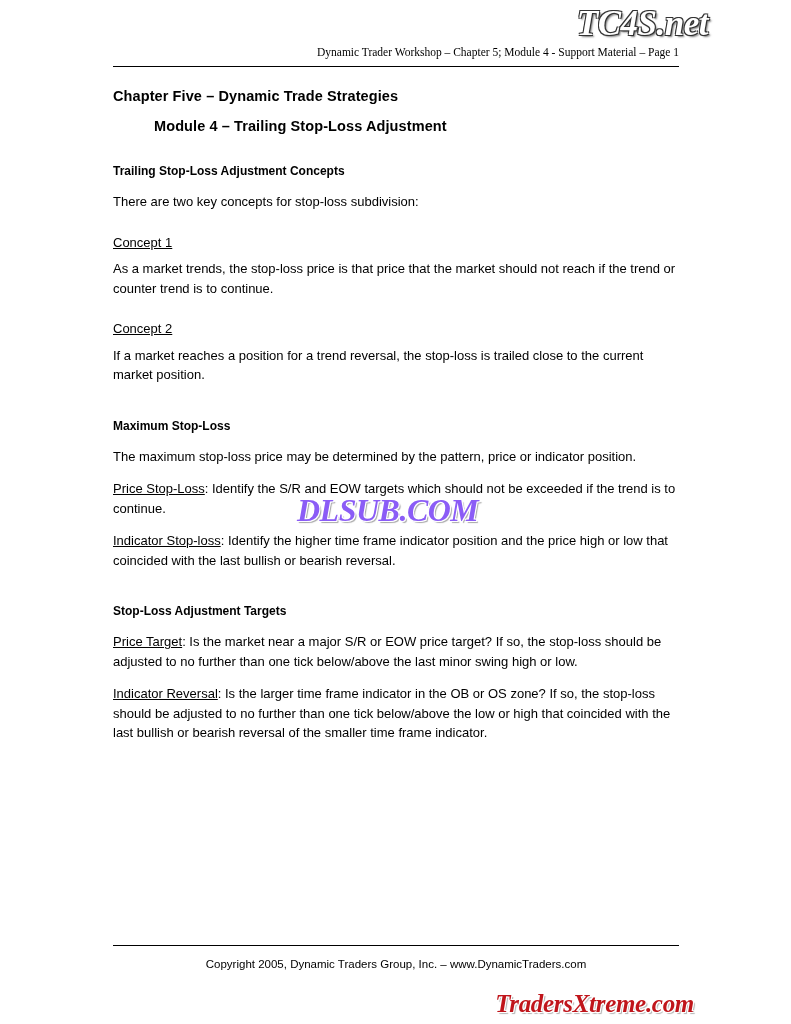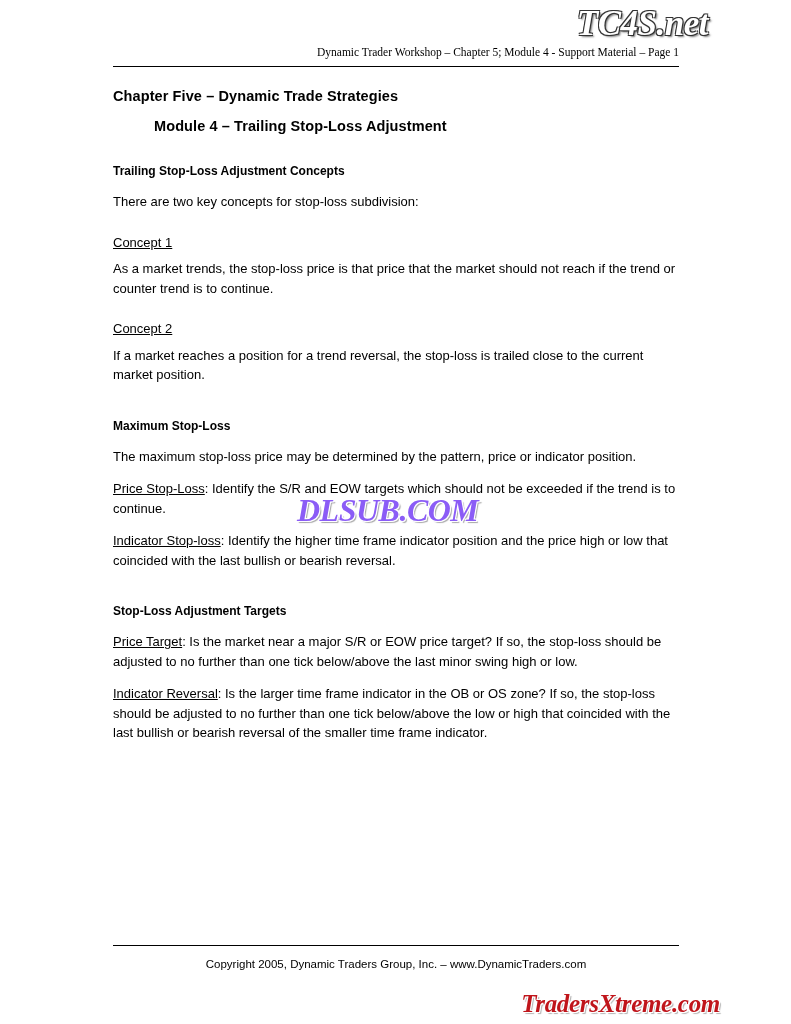--- a/index.html
+++ b/index.html
@@ -139,21 +139,21 @@
     width: 566px;
     text-align: center;
     font-family: Liberation Sans, sans-serif;
     font-size: 11.5px;
     color: #000;
   }
 
   
   .wm-bottom {
     position: absolute;
-    right: 2px;
+    right: 28px;
     bottom: 6px;
     font-family: "Liberation Serif", serif;
     font-size: 25px;
     font-weight: bold;
     font-style: italic;
     color: #c0151b;
     text-shadow:
       -1px -1px 0 #ffffff, 1px -1px 0 #ffffff,
       -1px 1px 0 #ffffff, 1px 1px 0 #ffffff,
       2px 2px 1px rgba(0,0,0,0.3);

